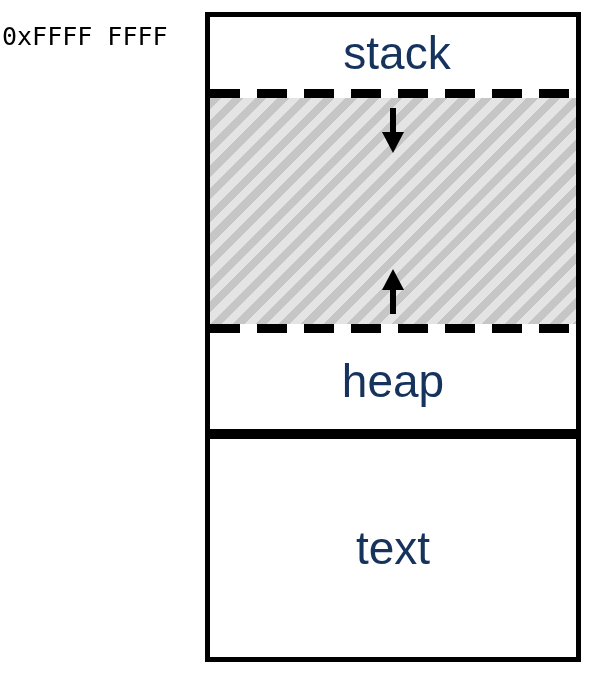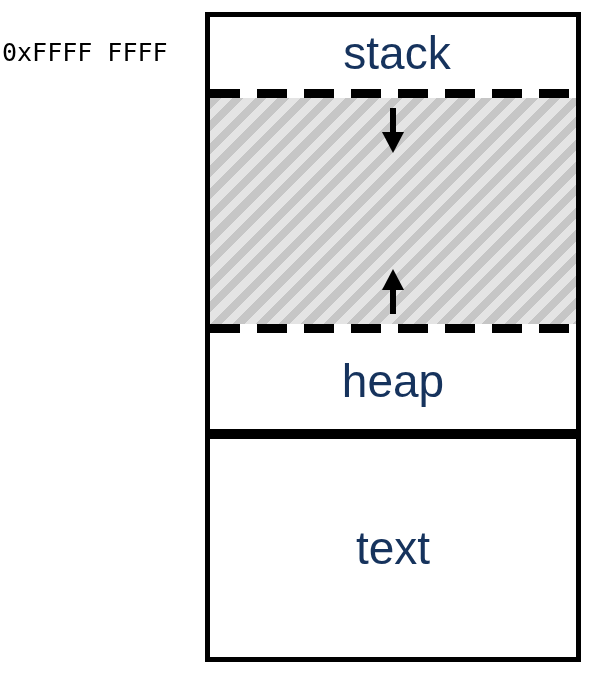--- a/index.html
+++ b/index.html
@@ -16,21 +16,21 @@
     overflow: hidden;
   }
   .addr {
     position: absolute;
     left: 2px;
     font-family: "DejaVu Sans Mono", monospace;
     font-size: 25px;
     color: #000000;
     white-space: pre;
   }
-  .addr-top { top: 38px; }
+  .addr-top { top: 22px; }
   .addr-bottom { bottom: 12px; }
 
   .membox {
     position: absolute;
     left: 205px;
     top: 12px;
     width: 376px;
     height: 650px;
     border: 5px solid #000000;
     box-sizing: border-box;

